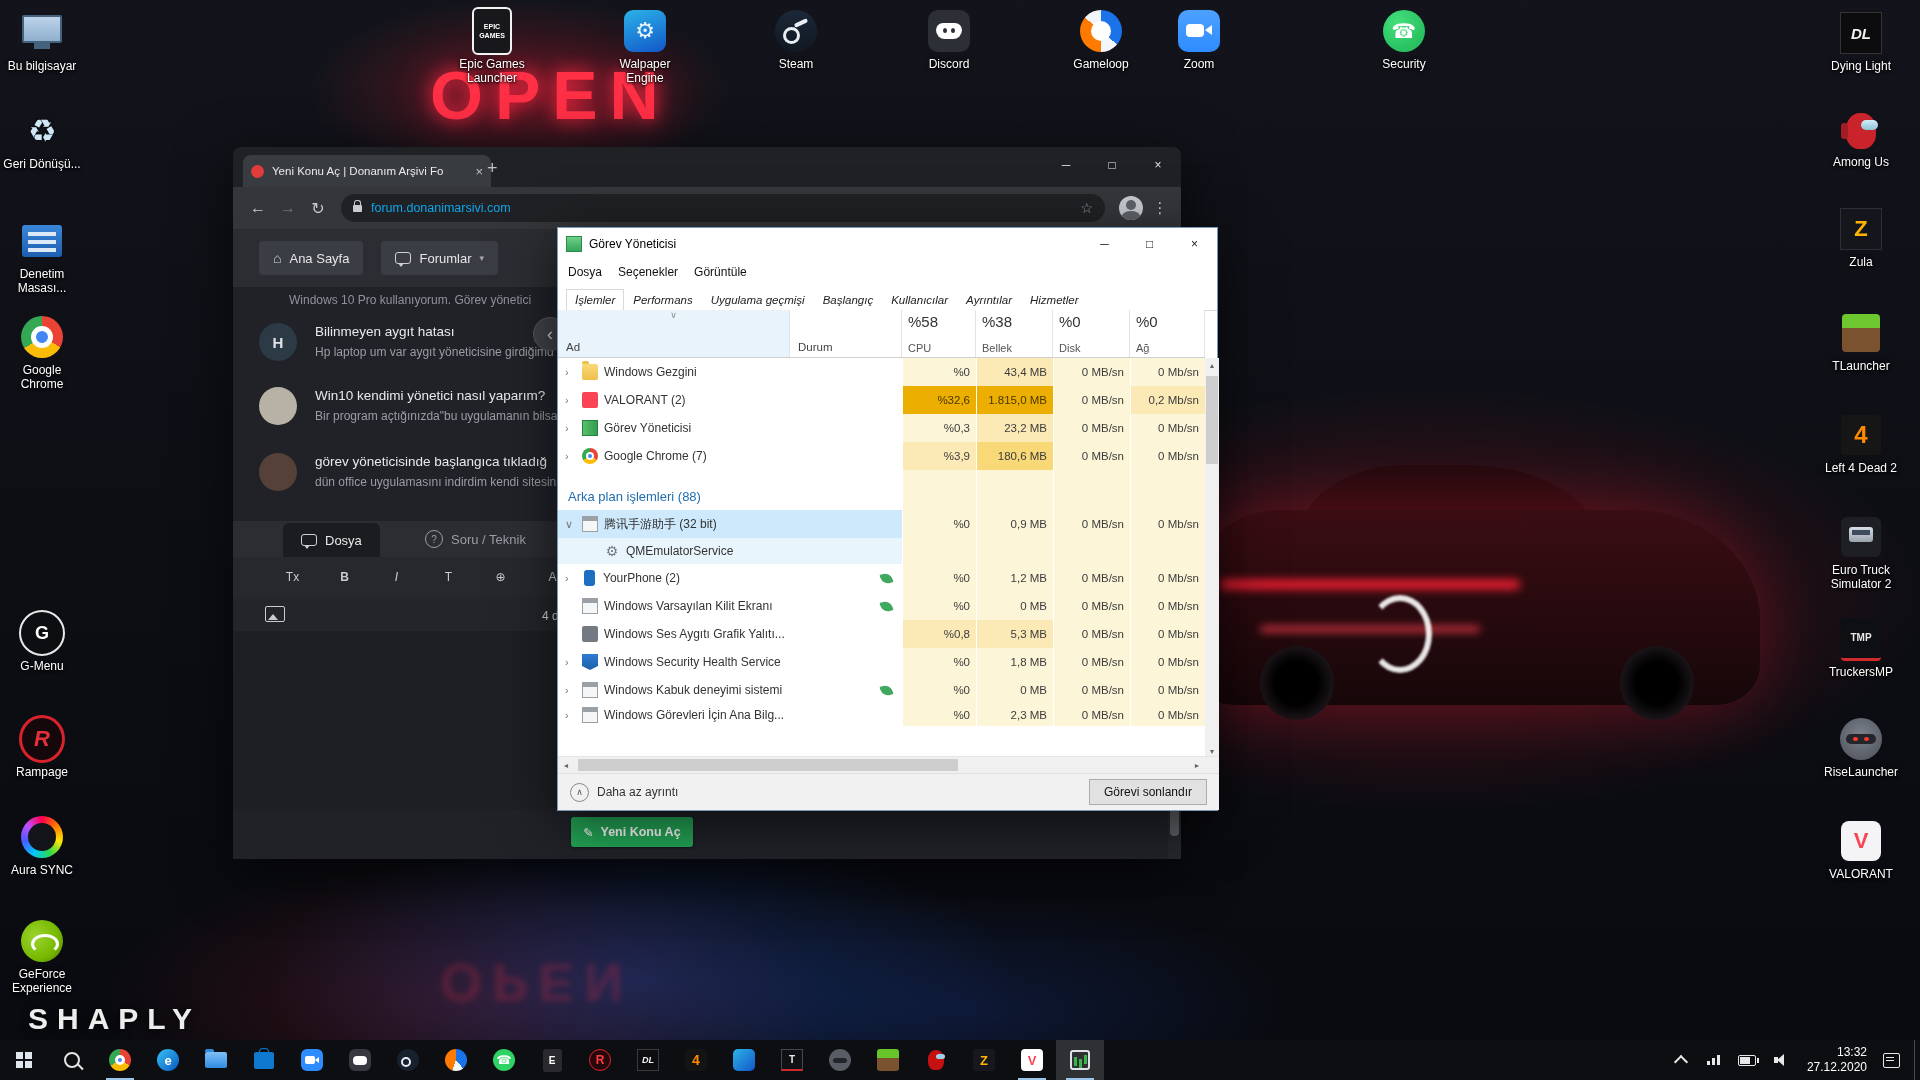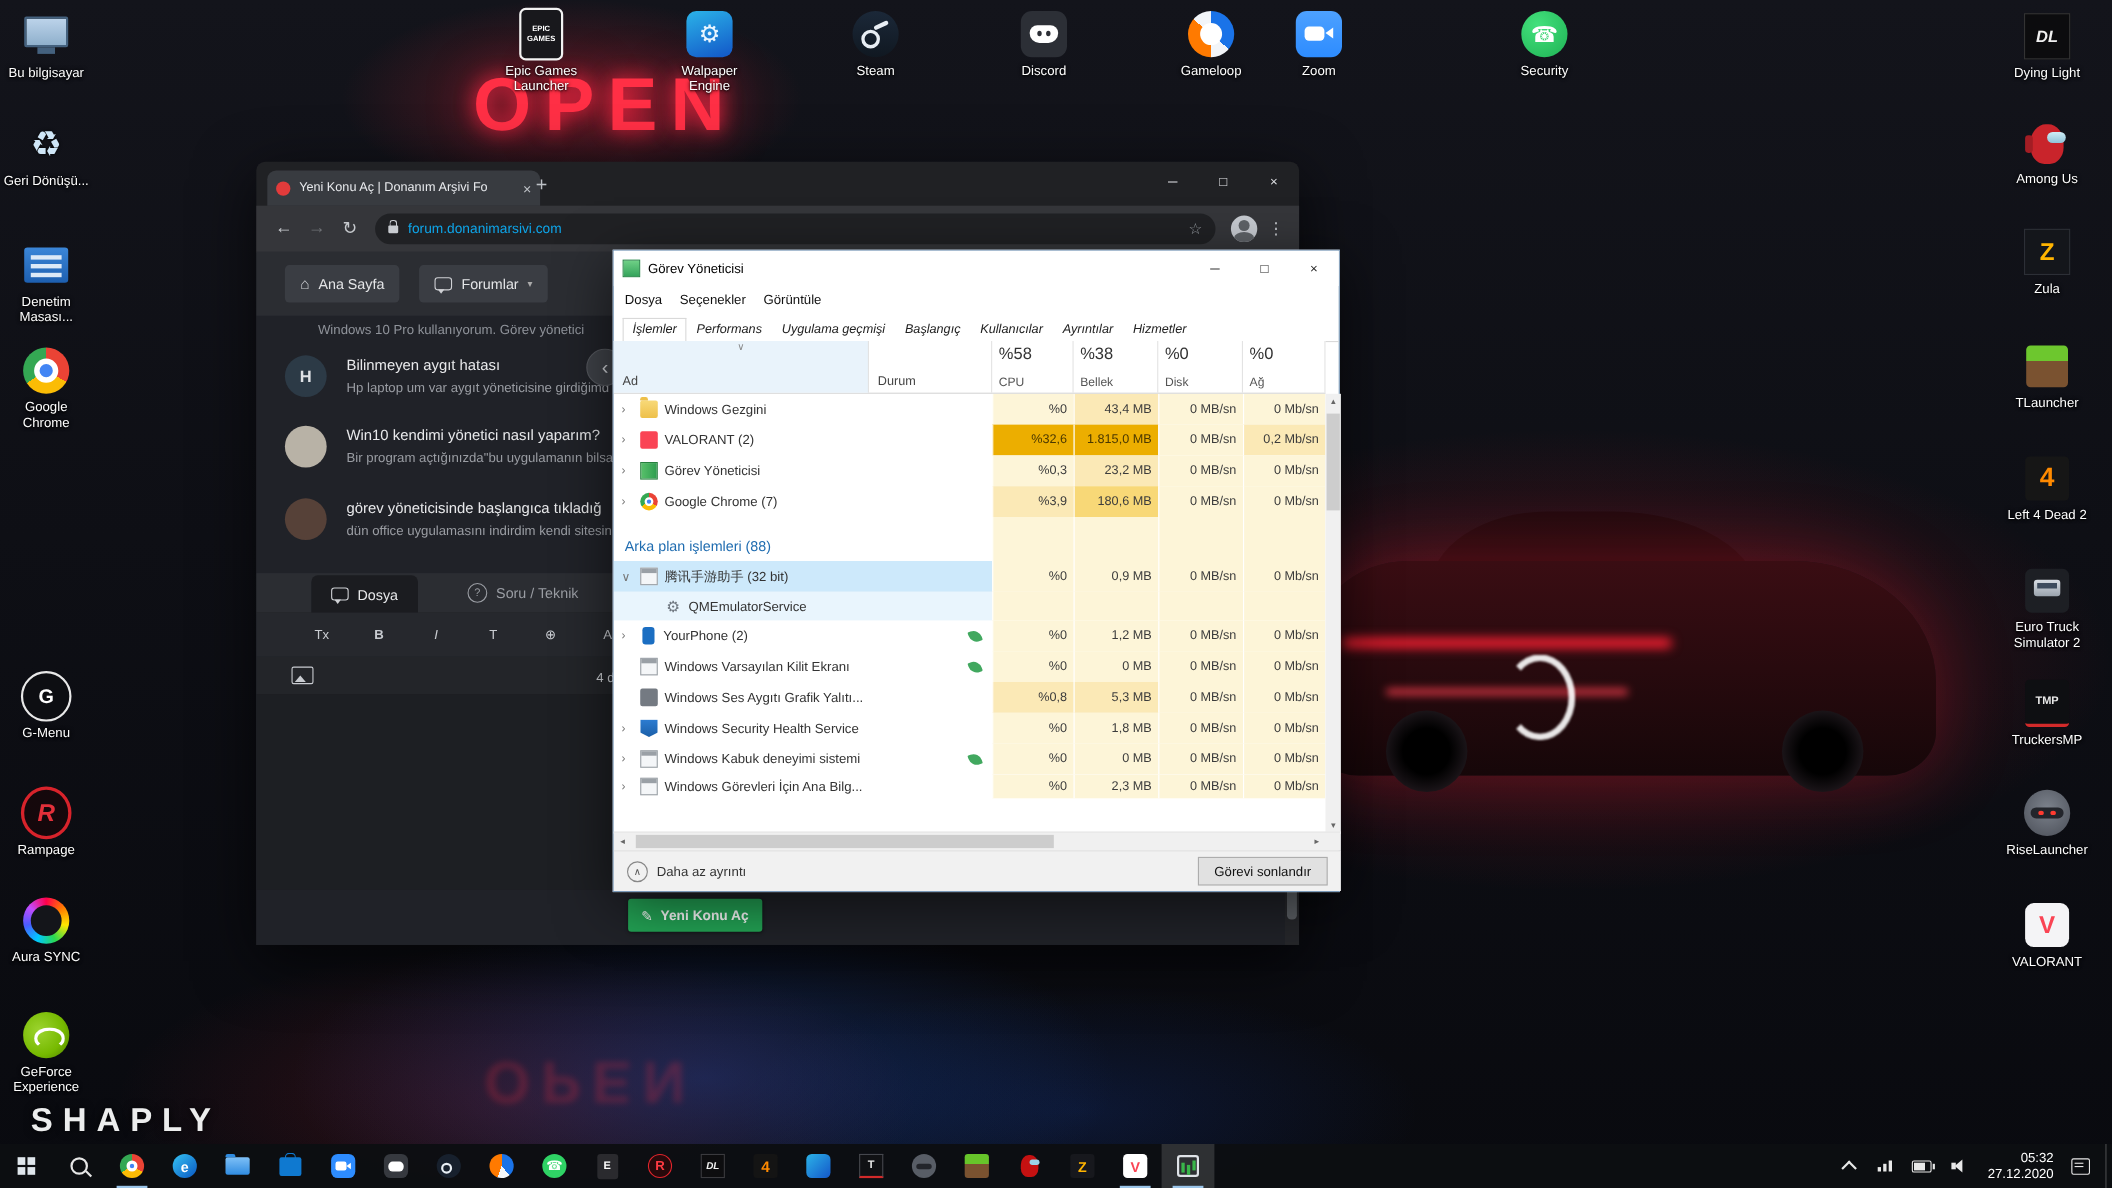--- a/index.html
+++ b/index.html
@@ -858,21 +858,21 @@
     <div class="tray">
       <span class="tr-chev"></span>
       <span class="tr-bars">
           <i></i>
           <i></i>
           <i></i>
         </span>
       <span class="tr-batt"></span>
       <span class="tr-vol"></span>
       <div class="clk">
-        <div>05:32</div>
+        <div>13:32</div>
         <div>27.12.2020</div>
       </div>
       <span class="tr-note"></span>
       <span class="tr-edge"></span>
     </div>
   </div>
 
 </div>
 
 </body></html>

